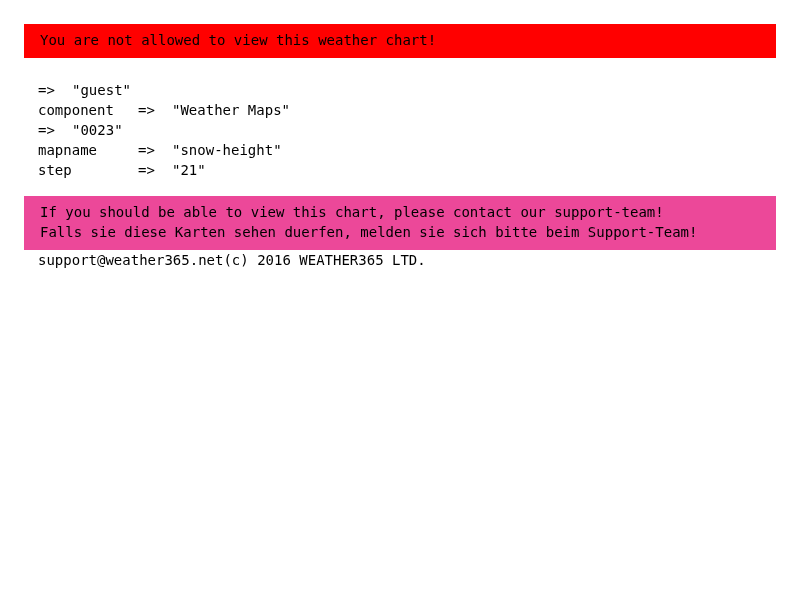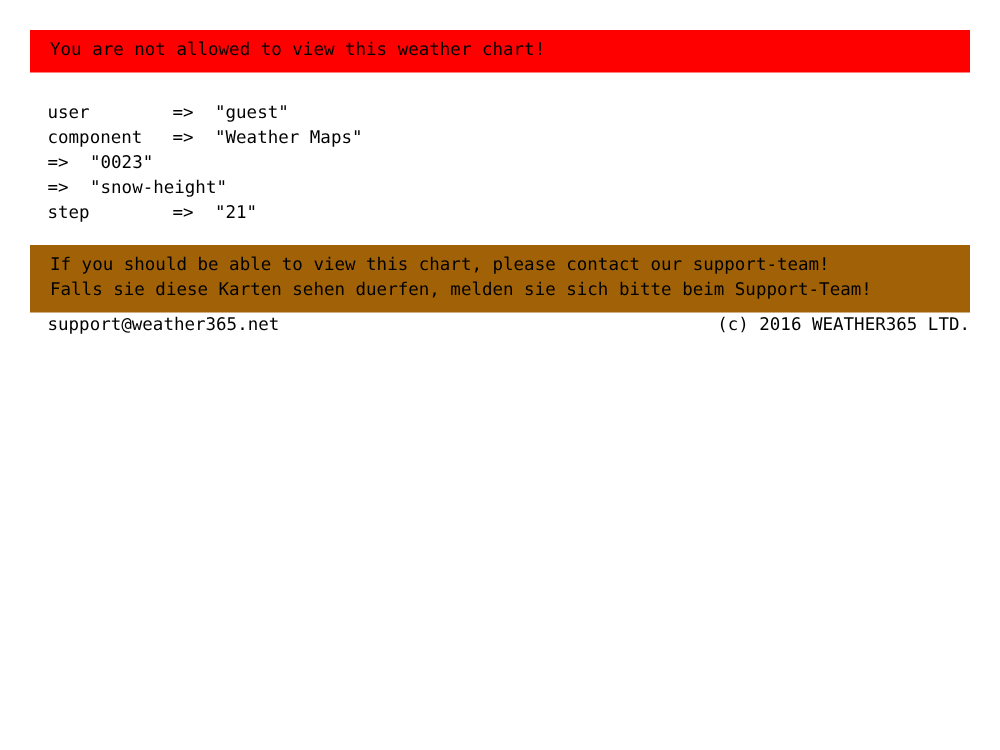--- a/index.html
+++ b/index.html
@@ -26,21 +26,21 @@
     width: 752px;
     box-sizing: border-box;
     padding: 6px 16px 8px 16px;
   }
   .banner-error {
     top: 24px;
     background: #ff0000;
   }
   .banner-info {
     top: 196px;
-    background: #a16207;
+    background: #ec4899;
   }
   .banner-line {
     line-height: 20px;
     white-space: pre;
     font-size: 14px;
   }
   .params {
     position: absolute;
     left: 38px;
     top: 80px;
@@ -61,50 +61,49 @@
   }
   .param-val {
     flex: 1 1 auto;
   }
   .footer {
     position: absolute;
     left: 38px;
     top: 250px;
     width: 738px;
     display: flex;
-    justify-content: space-between;
     line-height: 20px;
     white-space: pre;
   }
 </style>
 </head>
 <body>
 
 <div class="page">
 
   <div class="banner banner-error">
     <div class="banner-line">You are not allowed to view this weather chart!</div>
   </div>
 
   <div class="params">
     <div class="param-row">
-      <span class="param-key">user</span>
       <span class="param-arrow">=&gt;</span>
       <span class="param-val">"guest"</span>
     </div>
     <div class="param-row">
       <span class="param-key">component</span>
       <span class="param-arrow">=&gt;</span>
       <span class="param-val">"Weather Maps"</span>
     </div>
     <div class="param-row">
       <span class="param-arrow">=&gt;</span>
       <span class="param-val">"0023"</span>
     </div>
     <div class="param-row">
+      <span class="param-key">mapname</span>
       <span class="param-arrow">=&gt;</span>
       <span class="param-val">"snow-height"</span>
     </div>
     <div class="param-row">
       <span class="param-key">step</span>
       <span class="param-arrow">=&gt;</span>
       <span class="param-val">"21"</span>
     </div>
   </div>
 

